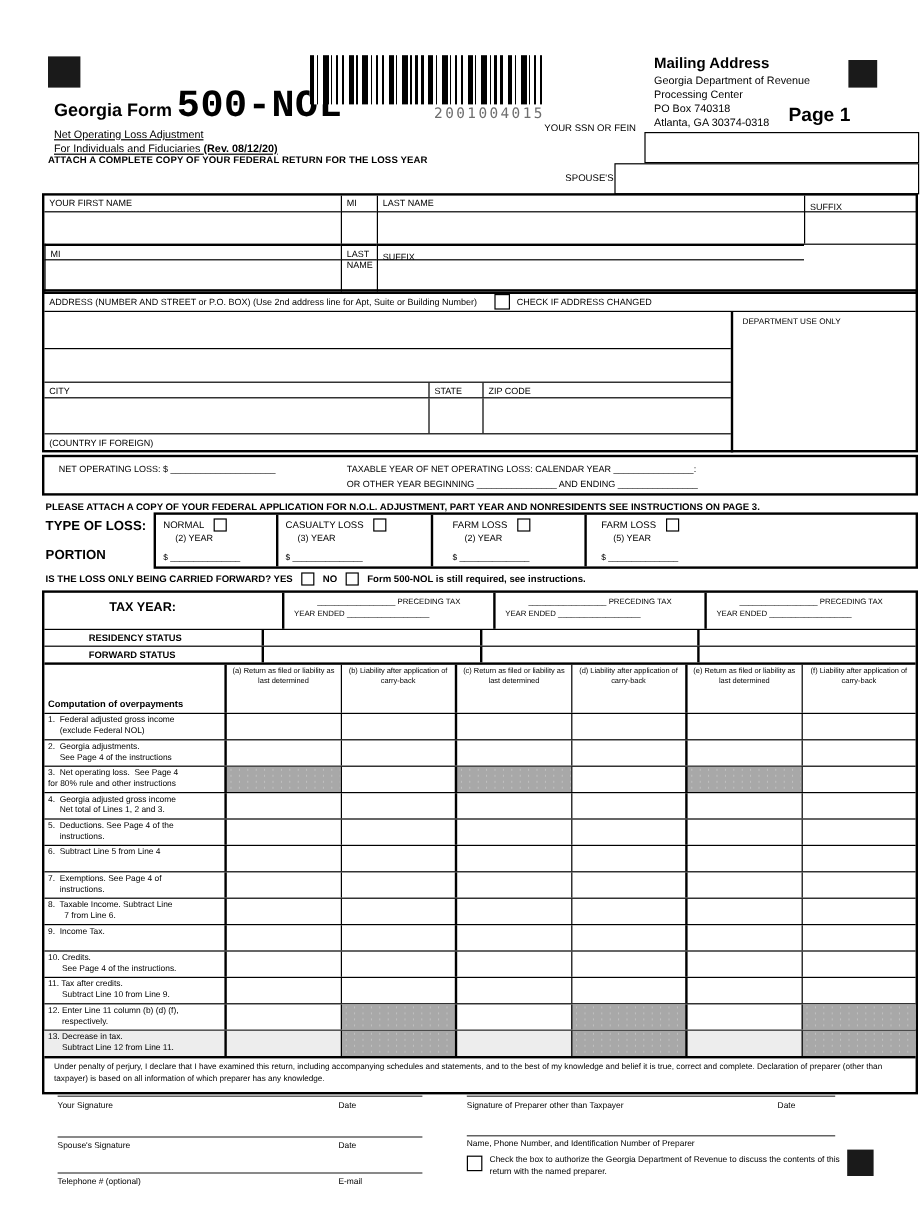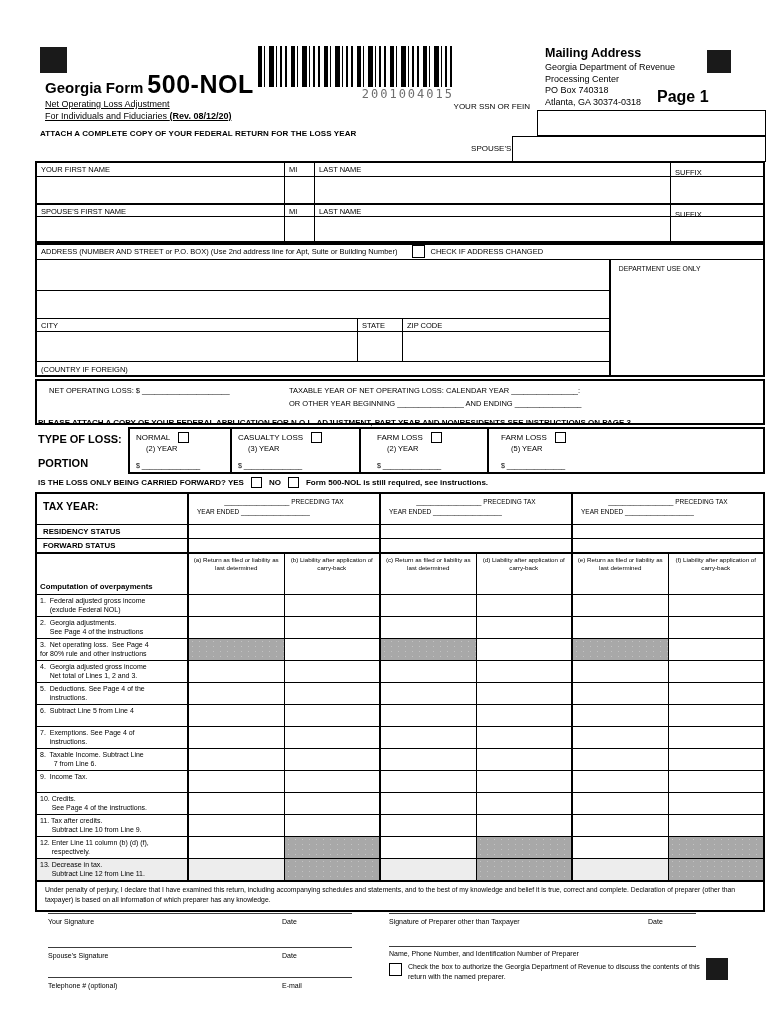--- a/index.html
+++ b/index.html
@@ -3,21 +3,21 @@
 <meta charset="utf-8">
 <style>
   html,body{margin:0;padding:0;background:#fff;}
   .page{position:relative;width:770px;height:1024px;background:#fff;color:#000;
         font-family:"Liberation Sans","DejaVu Sans",sans-serif;overflow:hidden;}
   .abs{position:absolute;}
   .sq{background:#1a1a1a;}
   
   .title-line{display:flex;align-items:baseline;gap:4px;}
   .t-prefix{font-size:15px;font-weight:bold;}
-  .t-num{font-size:25px;font-weight:bold;letter-spacing:0.5px;}
+  .t-num{font-size:32px;font-weight:bold;letter-spacing:0.5px;font-family:Liberation Mono, monospace;}
   .t-sub{font-size:9px;line-height:1.3;text-decoration:underline;}
   .t-rev{font-weight:bold;}
   .barcode{background:repeating-linear-gradient(90deg,#000 0 4px,#fff 4px 6px,#000 6px 7px,#fff 7px 11px,#000 11px 16px,#fff 16px 18px,#000 18px 19px,#fff 19px 22px,#000 22px 24px,#fff 24px 27px,#000 27px 29px,#fff 29px 33px);}
   .bc-num{font-family:"DejaVu Sans Mono",monospace;font-size:12px;color:#6e6e6e;letter-spacing:2px;text-align:right;}
   .mailing-title{font-size:12.5px;font-weight:bold;margin-bottom:2px;}
   .mailing-line{font-size:9px;line-height:1.3;}
   .page-label{font-size:16px;font-weight:bold;}
   .attach{font-size:8px;font-weight:bold;letter-spacing:0.1px;}
   .ssn-label{font-size:8px;text-align:right;}
   .ssn-box{border:1.5px solid #000;background:#fff;}
@@ -53,26 +53,26 @@
   .tol-col:nth-child(4){width:102px;padding-left:12px;}
   .tol-col:nth-child(5){flex:1;}
   .tol-name{font-size:8px;display:flex;align-items:center;gap:8px;}
   .tol-year{font-size:7.5px;margin-top:1px;padding-left:10px;}
   .tol-col:nth-child(5) .tol-year{padding-left:0;font-size:7.3px;}
   .tol-amt{font-size:7px;margin-top:auto;}
   .cb{display:inline-block;width:11px;height:11px;border:1.5px solid #000;background:#fff;box-sizing:border-box;flex:none;}
   .carry{font-size:8px;font-weight:bold;display:flex;align-items:center;gap:7px;}
   
   .bigtable{border:2px solid #000;box-sizing:border-box;background:#fff;}
-  .ty-head{display:flex;min-height:30px;}
+  .ty-head{display:flex;min-height:30px;padding-left:48px;}
   .ty-label{width:150px;box-sizing:border-box;font-size:10.5px;font-weight:bold;padding:6px 0 0 6px;}
   .ty-col{flex:1;border-left:2px solid #000;box-sizing:border-box;font-size:6.5px;padding:4px 8px 2px;}
   .ty-line1{text-align:center;}
   .ty-line2{margin-top:3px;}
-  .ty-row{display:flex;border-top:1.5px solid #000;min-height:13px;}
+  .ty-row{display:flex;border-top:1.5px solid #000;min-height:13px;padding-left:31px;}
   .ty-rowlabel{width:150px;box-sizing:border-box;font-size:7.8px;font-weight:bold;padding:2px 0 0 6px;}
   .ty-cell{flex:1;border-left:2px solid #000;}
   .chead{display:flex;border-top:2px solid #000;}
   .chead .hlabel{width:150px;box-sizing:border-box;font-size:7.8px;font-weight:bold;display:flex;align-items:flex-end;padding:0 2px 2px 3px;line-height:1.1;}
   .chead .hcell{flex:1;border-left:1px solid #000;box-sizing:border-box;font-size:6.2px;text-align:center;padding:2px 2px;line-height:1.35;min-height:40px;}
   .chead .hcell.g{border-left-width:2.5px;}
   .crow{display:flex;border-top:1px solid #000;min-height:21px;}
   .clabel{width:150px;box-sizing:border-box;font-size:7px;line-height:1.3;padding:1px 2px 1px 3px;white-space:pre-wrap;}
   .ccell{flex:1;border-left:1px solid #000;box-sizing:border-box;}
   .ccell.col-a{border-left-width:2px;}
@@ -123,21 +123,20 @@
 
   <div class="abs name-table" style="left:35px;top:161px;width:730px;">
     <div class="nt c0 r0">YOUR FIRST NAME</div>
     <div class="nt r0">MI</div>
     <div class="nt r0">LAST NAME</div>
     <div class="nt r0 suffix">SUFFIX</div>
     <div class="nt c0"></div>
     <div class="nt"></div>
     <div class="nt"></div>
     <div class="nt"></div>
-    <div class="nt c0 thick">SPOUSE'S FIRST NAME</div>
     <div class="nt thick">MI</div>
     <div class="nt thick">LAST NAME</div>
     <div class="nt thick suffix">SUFFIX</div>
     <div class="nt c0"></div>
     <div class="nt"></div>
     <div class="nt"></div>
     <div class="nt"></div>
   </div>
 
   <div class="abs addr" style="left:35px;top:241px;width:730px;height:136px;">
@@ -159,21 +158,21 @@
           <div style="width:320px;"></div>
           <div style="width:45px;"></div>
           <div style="flex:1;"></div>
         </div>
         <div style="flex:1;font-size:7.5px;padding:3px 0 0 4px;">(COUNTRY IF FOREIGN)</div>
       </div>
       <div class="dept">DEPARTMENT USE ONLY</div>
     </div>
   </div>
 
-  <div class="abs nolbox" style="left:35px;top:379px;width:730px;height:46px;">
+  <div class="abs nolbox" style="left:35px;top:379px;width:730px;height:34px;">
     <span class="abs" style="left:12px;top:5px;">NET OPERATING LOSS:  $ _____________________</span>
     <span class="abs" style="left:252px;top:5px;">TAXABLE YEAR OF NET OPERATING LOSS: CALENDAR YEAR  ________________:</span>
     <span class="abs" style="left:252px;top:18px;">OR OTHER YEAR BEGINNING ________________ AND ENDING  ________________</span>
   </div>
 
   <div class="abs notice" style="left:38px;top:418px;">PLEASE ATTACH A COPY OF YOUR FEDERAL APPLICATION FOR N.O.L. ADJUSTMENT, PART YEAR AND NONRESIDENTS SEE INSTRUCTIONS ON PAGE 3.</div>
 
   <div class="abs tol-label" style="left:38px;top:433px;">TYPE OF LOSS:</div>
   <div class="abs tol-label" style="left:38px;top:457px;">PORTION</div>
   <div class="abs tol-box" style="left:128px;top:427px;width:637px;height:47px;">

